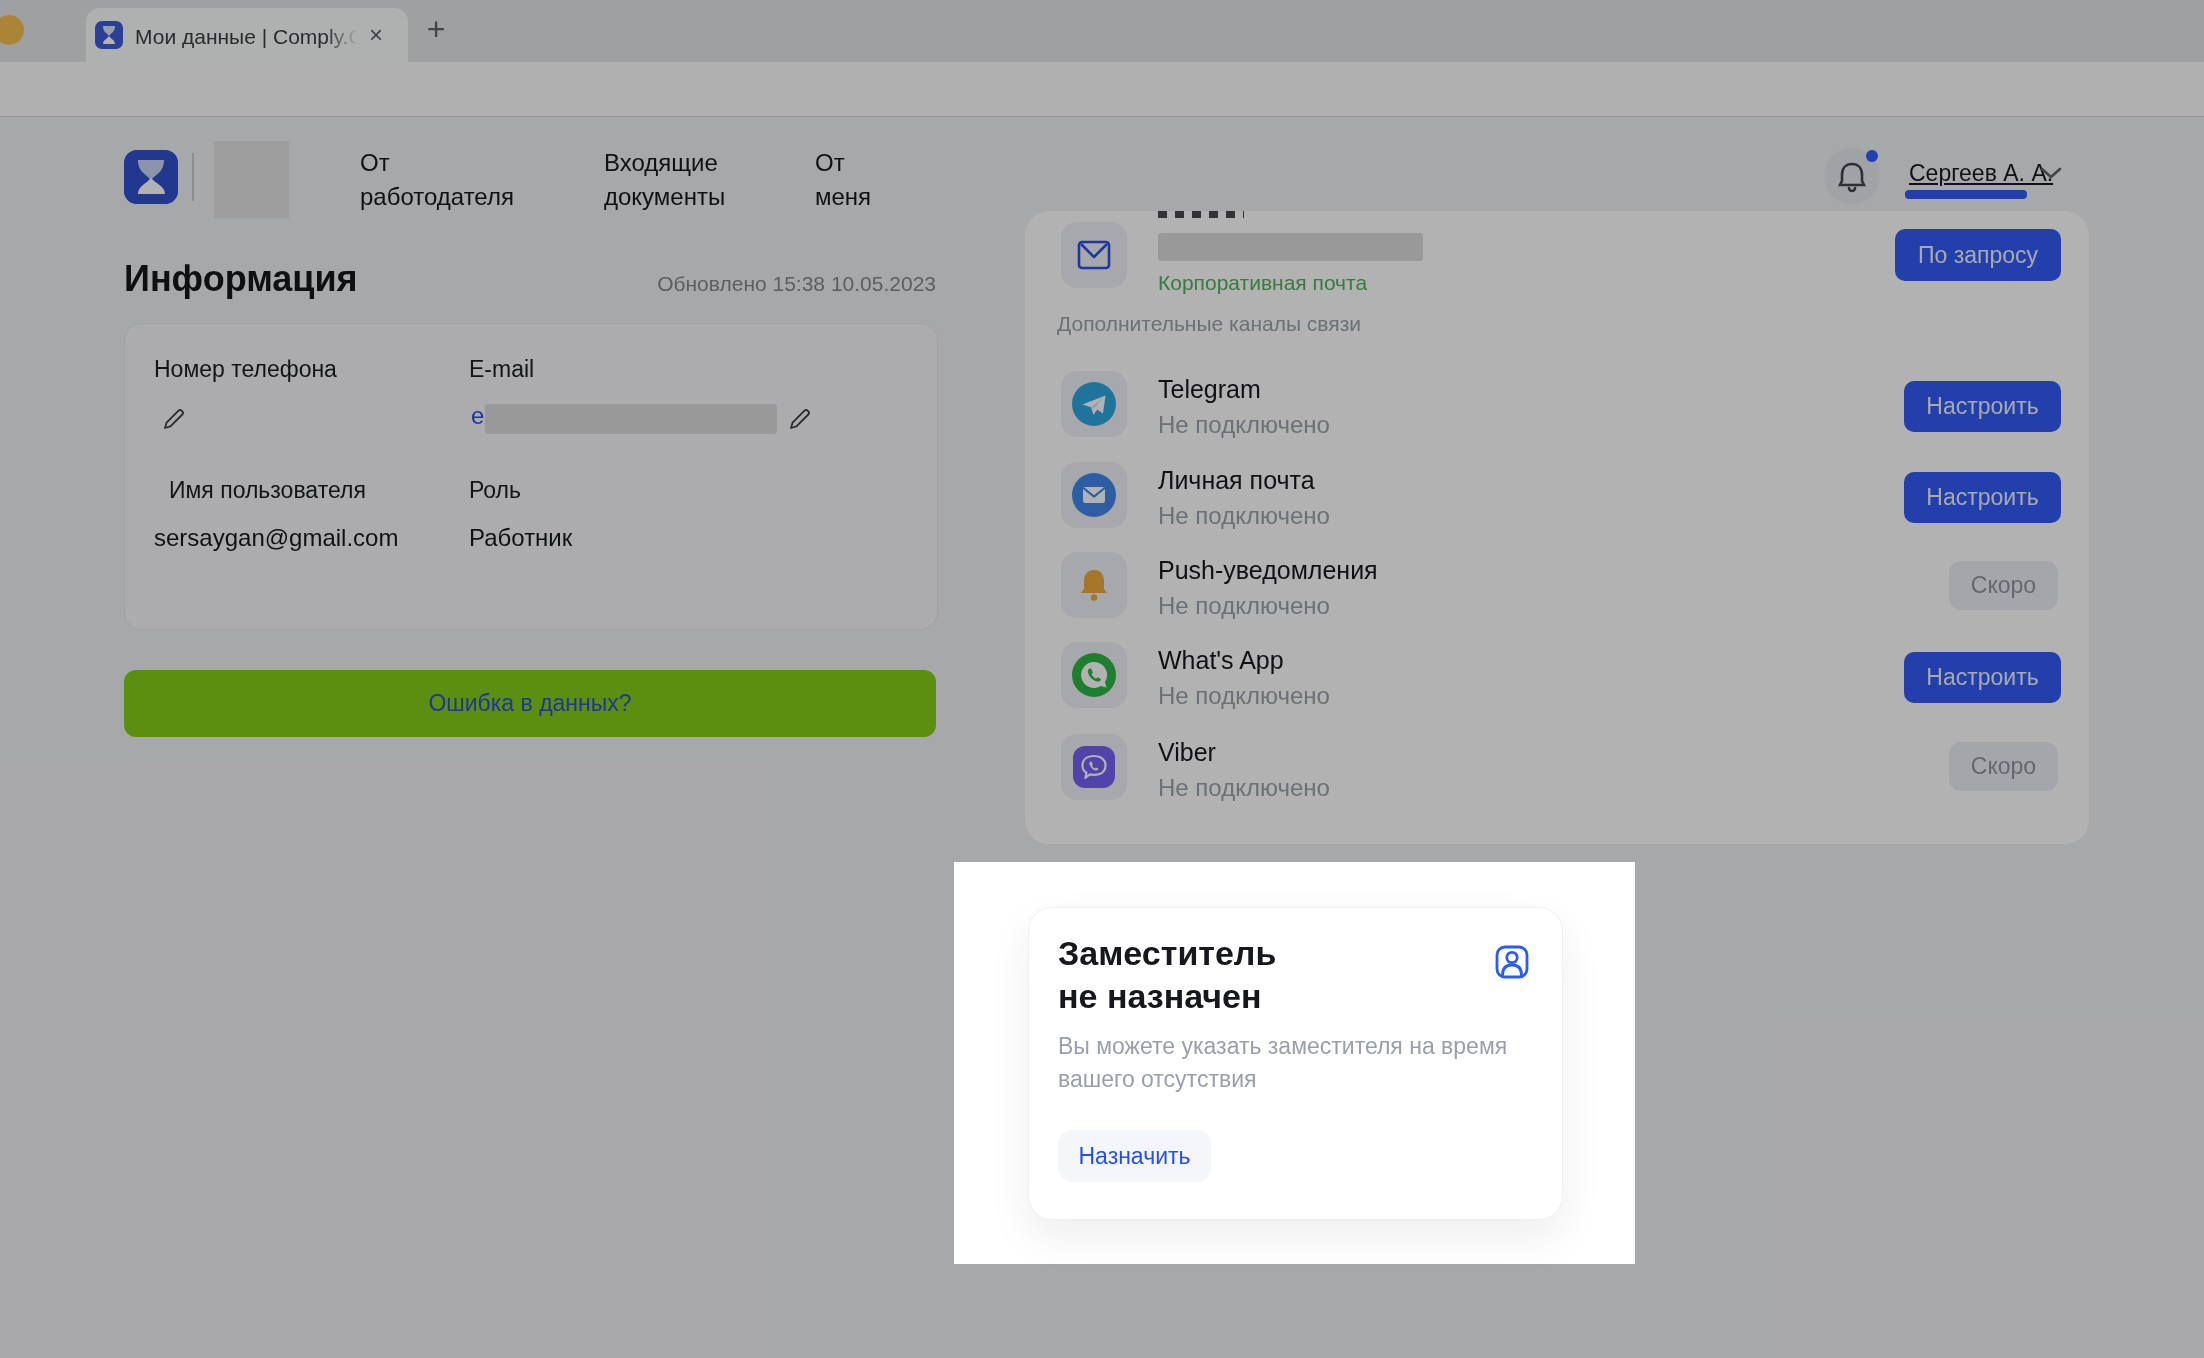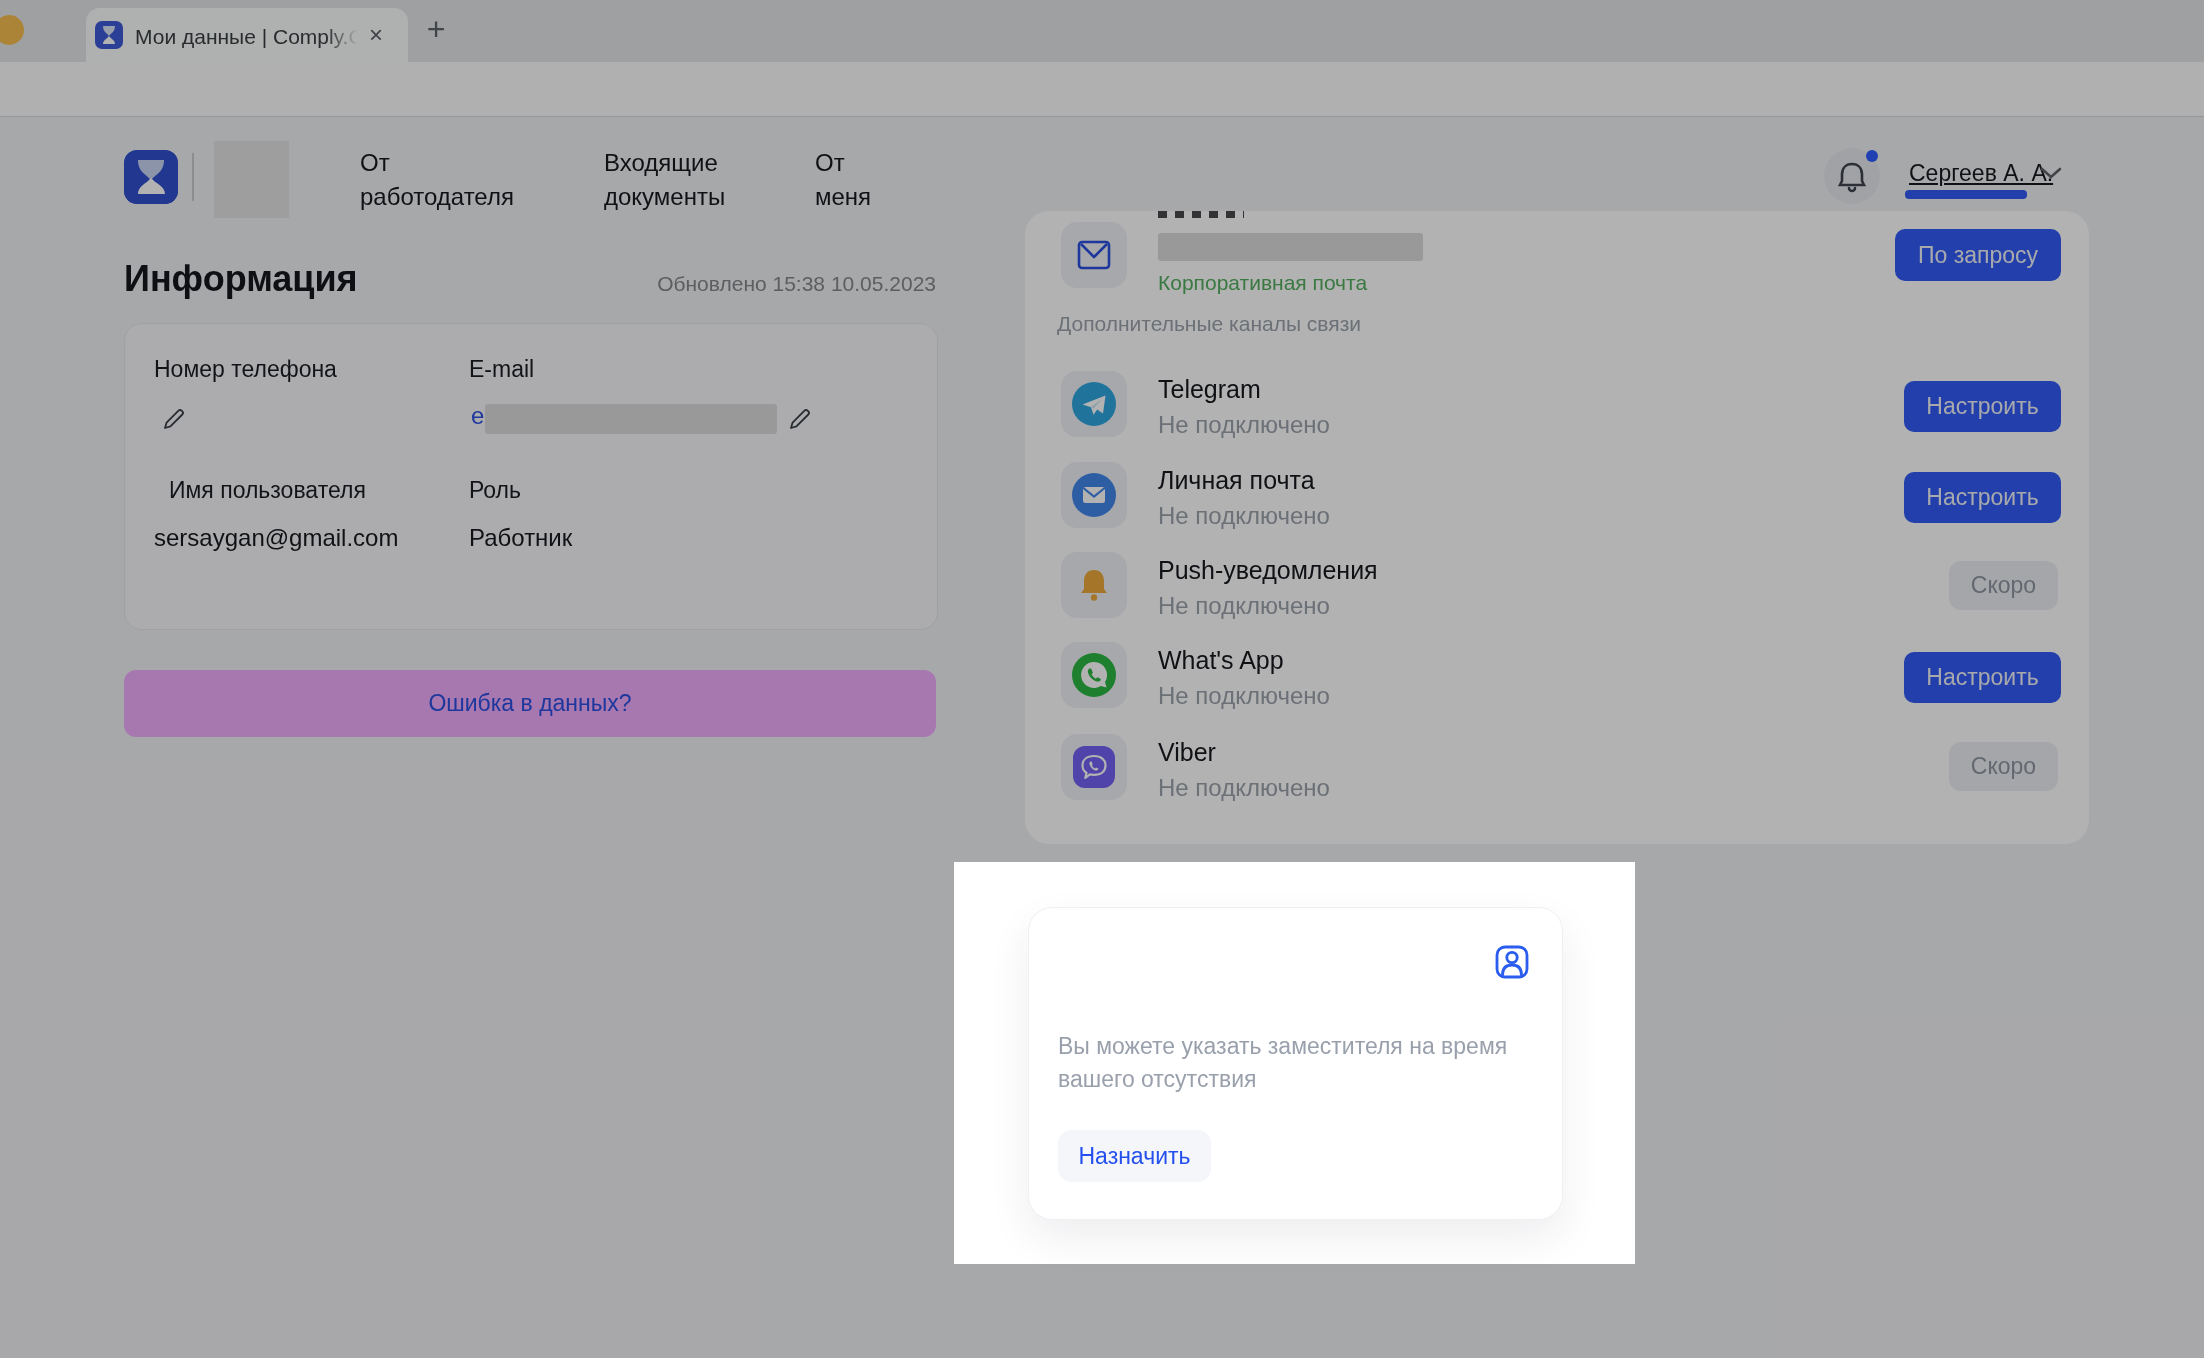--- a/index.html
+++ b/index.html
@@ -57,21 +57,21 @@
   #phone-label{left:29px;top:32px;}
   #phone-edit{left:36px;top:82px;}
   #email-label{left:344px;top:32px;}
   #email-char{left:346px;top:78px;font-size:24px;color:#2B50E0;}
   #email-redaction{left:360px;top:80px;width:292px;height:30px;background:#DCDCDD;border-radius:3px;}
   #email-edit{left:662px;top:82px;}
   #username-label{left:44px;top:153px;}
   #username-value{left:29px;top:200px;font-size:24px;color:#17191E;}
   #role-label{left:344px;top:153px;}
   #role-value{left:344px;top:200px;font-size:24px;color:#17191E;}
-  #error-bar{left:124px;top:553px;width:812px;height:67px;background:#f0abfc;border-radius:12px;display:flex;align-items:center;justify-content:center;}
+  #error-bar{left:124px;top:553px;width:812px;height:67px;background:#84cc16;border-radius:12px;display:flex;align-items:center;justify-content:center;}
   #error-link{font-size:23px;color:#2B50E0;}
 
   
   #channels-panel{left:1025px;top:94px;width:1064px;height:633px;background:#FFFFFF;border-radius:24px;overflow:hidden;}
   .icon-pad{position:absolute;width:66px;height:66px;border-radius:16px;background:#EFF1F5;display:flex;align-items:center;justify-content:center;}
   #corp-pad{left:36px;top:11px;}
   #corp-remnant{left:133px;top:0px;width:86px;height:7px;background:repeating-linear-gradient(90deg,#4a4a4e 0 9px,rgba(0,0,0,0) 9px 17px);}
   #corp-redaction{left:133px;top:22px;width:265px;height:28px;background:#DCDCDD;border-radius:3px;}
   #corp-type{left:133px;top:60px;font-size:21px;color:#53AE5E;}
   #corp-btn{left:870px;top:18px;width:166px;height:52px;}
@@ -289,20 +289,22 @@
       <div class="ch-name" style="top:527px;">Viber</div>
       <div class="ch-status" style="top:563px;">Не подключено</div>
       <div class="badge-soon" style="top:531px;">Скоро</div>
     </div>
   </div>
 
   <div id="dim-overlay" class="abs"></div>
 
   <div id="spotlight" class="abs">
     <div id="deputy-card" class="abs">
+      <div id="deputy-title" class="abs">Заместитель
+не назначен</div>
       <div id="deputy-icon" class="abs">
         <svg width="36" height="36" viewBox="0 0 36 36" fill="none" stroke="#2B5CF0" stroke-width="2.8" stroke-linecap="round">
             <rect x="3" y="3" width="30" height="30" rx="8"></rect>
             <circle cx="18" cy="13.5" r="5.2"></circle>
             <path d="M8.5 31 c0 -7.5 4.3 -10 9.5 -10 c5.2 0 9.5 2.5 9.5 10"></path>
           </svg>
       </div>
       <div id="deputy-desc" class="abs">Вы можете указать заместителя на время
 вашего отсутствия</div>
       <button id="deputy-btn" class="abs">Назначить</button>

